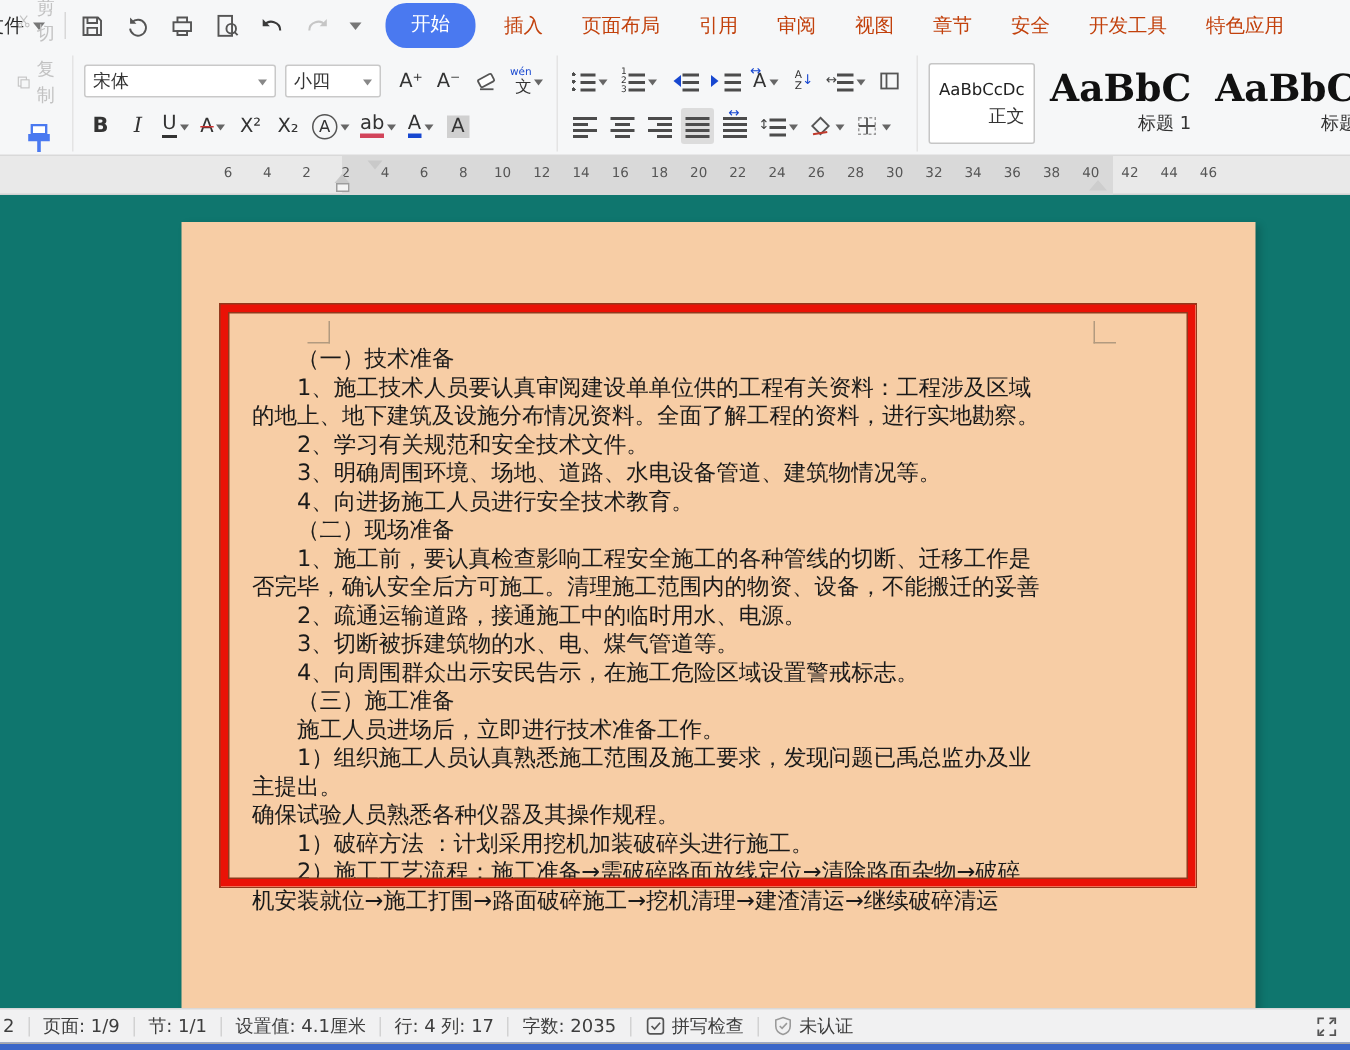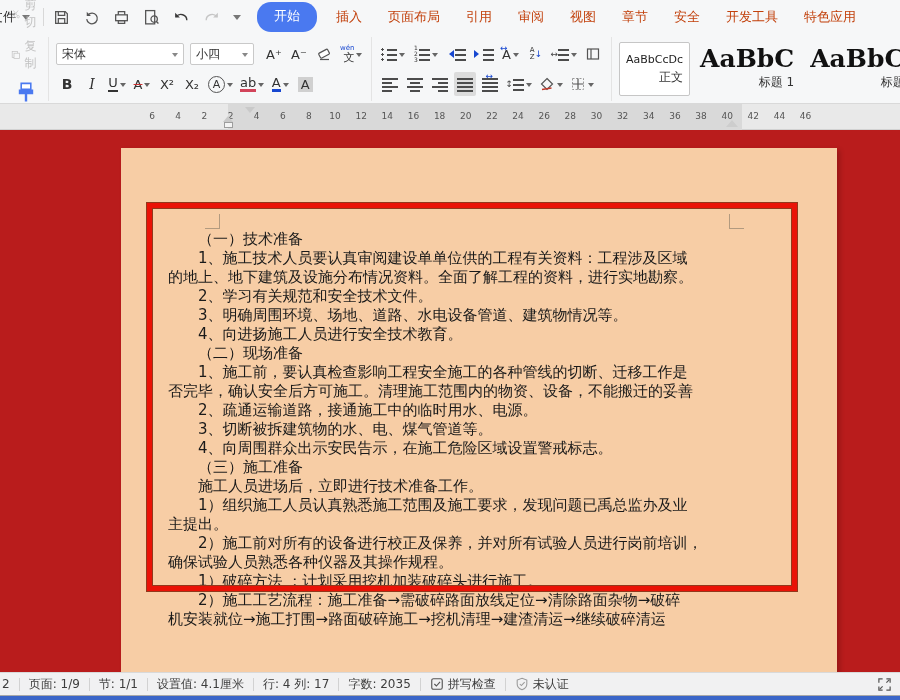--- a/index.html
+++ b/index.html
@@ -76,21 +76,21 @@
   .ruler-band{position:absolute;left:228px;top:0;width:514px;height:26px;background:#d9d9d9}
   .ruler-labels{position:absolute;left:139px;top:7px;display:flex;font-size:9px;color:#555}
   .ruler-labels span{width:26.15px;text-align:center}
   .mk{position:absolute}
   .mk-first{left:245px;top:3px;width:0;height:0;border:5px solid transparent;border-top:6px solid #c9c9c9}
   .mk-hang{left:223px;bottom:7px;width:0;height:0;border:5px solid transparent;border-bottom:6px solid #c9c9c9}
   .mk-box{left:224px;bottom:1px;width:9px;height:6px;background:#f4f4f4;border:1px solid #9d9d9d}
   .mk-right{left:726px;bottom:2px;width:0;height:0;border:6px solid transparent;border-bottom:7px solid #cdcdcd}
 
   
-  .docarea{position:relative;height:542px;background:#b91c1c;overflow:hidden}
+  .docarea{position:relative;height:542px;background:#0f766e;overflow:hidden}
   .page{position:absolute;left:121px;top:18px;width:716px;height:560px;background:#f7cda5;box-shadow:3px 2px 5px rgba(0,0,0,.18)}
   .crop-tl{position:absolute;left:84px;top:66px;width:15px;height:15px;border-right:1px solid #b29a7f;border-bottom:1px solid #b29a7f}
   .crop-tr{position:absolute;left:608px;top:66px;width:15px;height:15px;border-left:1px solid #b29a7f;border-bottom:1px solid #b29a7f}
   .doctext{position:absolute;left:47px;top:82px;width:645px;font-size:15px;line-height:19px;color:#1a1a1a;font-family:"DejaVu Sans",sans-serif}
   .doc-line{white-space:pre-wrap;height:19px;overflow:visible}
   .annot{position:absolute;left:147px;top:73px;width:650px;height:388px;border:5px solid #ea1206;box-shadow:0 0 0 1px #92381c,inset 0 0 0 1px #92381c;pointer-events:none}
 
   
   .statusbar{position:absolute;left:0;bottom:5px;width:900px;height:23px;background:#f1f1f2;border-top:1px solid #d9d9d9;display:flex;align-items:center;font-size:12px;color:#3d3d3d;padding-left:0}
   .st-item{display:flex;align-items:center;gap:4px;white-space:nowrap}
@@ -408,21 +408,20 @@
         <div class="doc-line">　　（二）现场准备</div>
         <div class="doc-line">　　1、施工前，要认真检查影响工程安全施工的各种管线的切断、迁移工作是</div>
         <div class="doc-line">否完毕，确认安全后方可施工。清理施工范围内的物资、设备，不能搬迁的妥善</div>
         <div class="doc-line">　　2、疏通运输道路，接通施工中的临时用水、电源。</div>
         <div class="doc-line">　　3、切断被拆建筑物的水、电、煤气管道等。</div>
         <div class="doc-line">　　4、向周围群众出示安民告示，在施工危险区域设置警戒标志。</div>
         <div class="doc-line">　　（三）施工准备</div>
         <div class="doc-line">　　施工人员进场后，立即进行技术准备工作。</div>
         <div class="doc-line">　　1）组织施工人员认真熟悉施工范围及施工要求，发现问题已禹总监办及业</div>
         <div class="doc-line">主提出。</div>
-        <div class="doc-line">　　2）施工前对所有的设备进行校正及保养，并对所有试验人员进行岗前培训，</div>
         <div class="doc-line">确保试验人员熟悉各种仪器及其操作规程。</div>
         <div class="doc-line">　　1）破碎方法 ：计划采用挖机加装破碎头进行施工。</div>
         <div class="doc-line">　　2）施工工艺流程：施工准备→需破碎路面放线定位→清除路面杂物→破碎</div>
         <div class="doc-line">机安装就位→施工打围→路面破碎施工→挖机清理→建渣清运→继续破碎清运</div>
       </div>
     </div>
     <div class="annot"></div>
   </div>
 
   <div class="statusbar">

